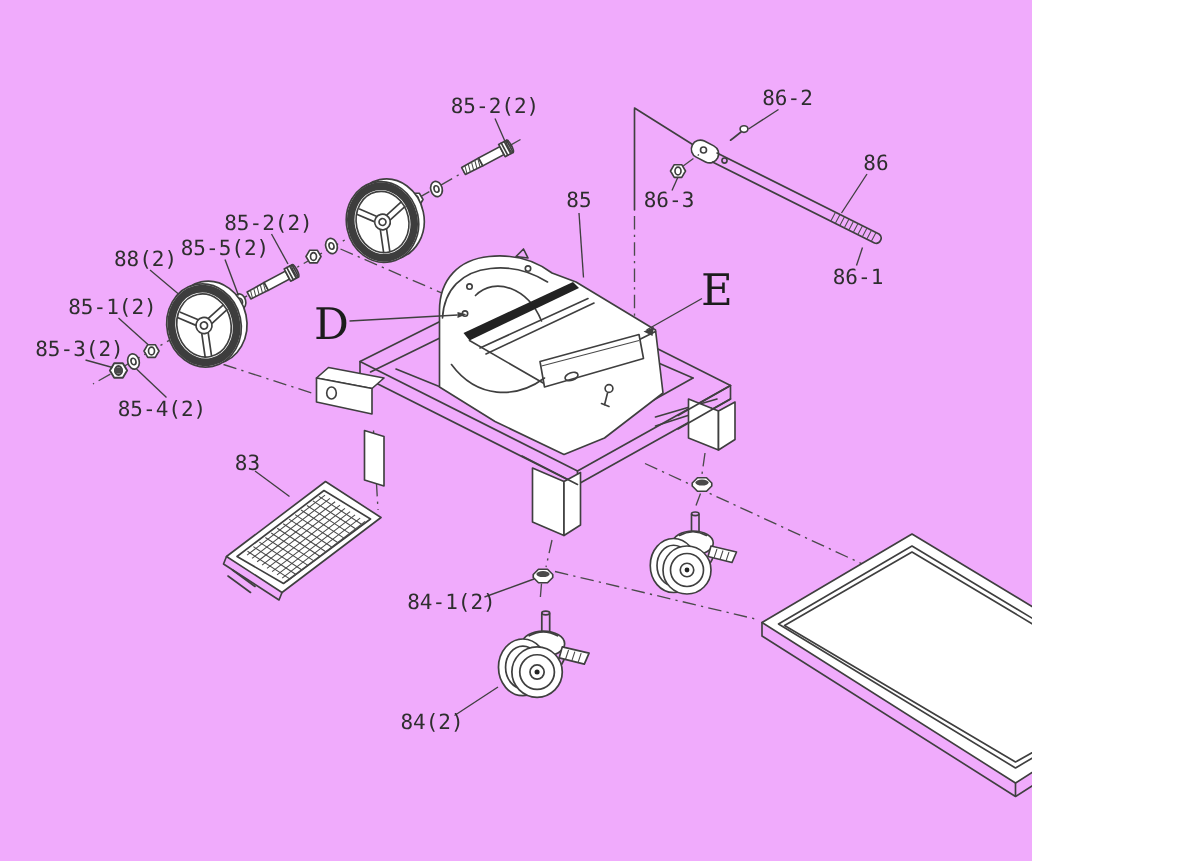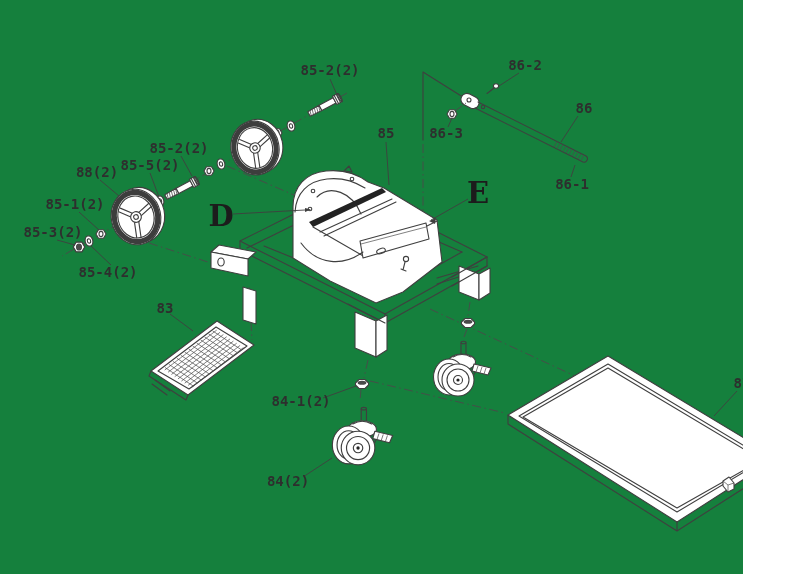--- a/index.html
+++ b/index.html
@@ -1,17 +1,17 @@
 <!DOCTYPE html>
 <html><head>
 <meta charset="utf-8">
 <style>
   html,body{margin:0;padding:0;background:#fff;}
-  #stage{position:relative;width:743px;height:574px;background:#15803d;overflow:hidden;
-         font-family:"DejaVu Sans", sans-serif;font-weight:bold;}
+  #stage{position:relative;width:688px;height:574px;background:#f0abfc;overflow:hidden;
+         font-family:"DejaVu Sans", sans-serif;}
   svg{display:block}
   .ln{stroke:#3f3f3f;stroke-width:1.1;fill:none;stroke-linecap:round;stroke-linejoin:round}
   .fw{stroke:#3f3f3f;stroke-width:1.1;fill:#ffffff;stroke-linejoin:round}
   .thin{stroke:#4a4a4a;stroke-width:.7;fill:none}
   .dash{stroke:#4a4a4a;stroke-width:.9;fill:none;stroke-dasharray:9 3.5 1.5 3.5}
   .ldr{stroke:#3f3f3f;stroke-width:.9;fill:none}
   .lbl{font-family:"DejaVu Sans Mono", monospace;font-size:14px;fill:#2e2e2e;text-anchor:middle}
   .cap{font-family:"DejaVu Serif", serif;font-size:29px;fill:#1c1c1c;text-anchor:middle}
   .dk{fill:#222;stroke:none}
 </style>

